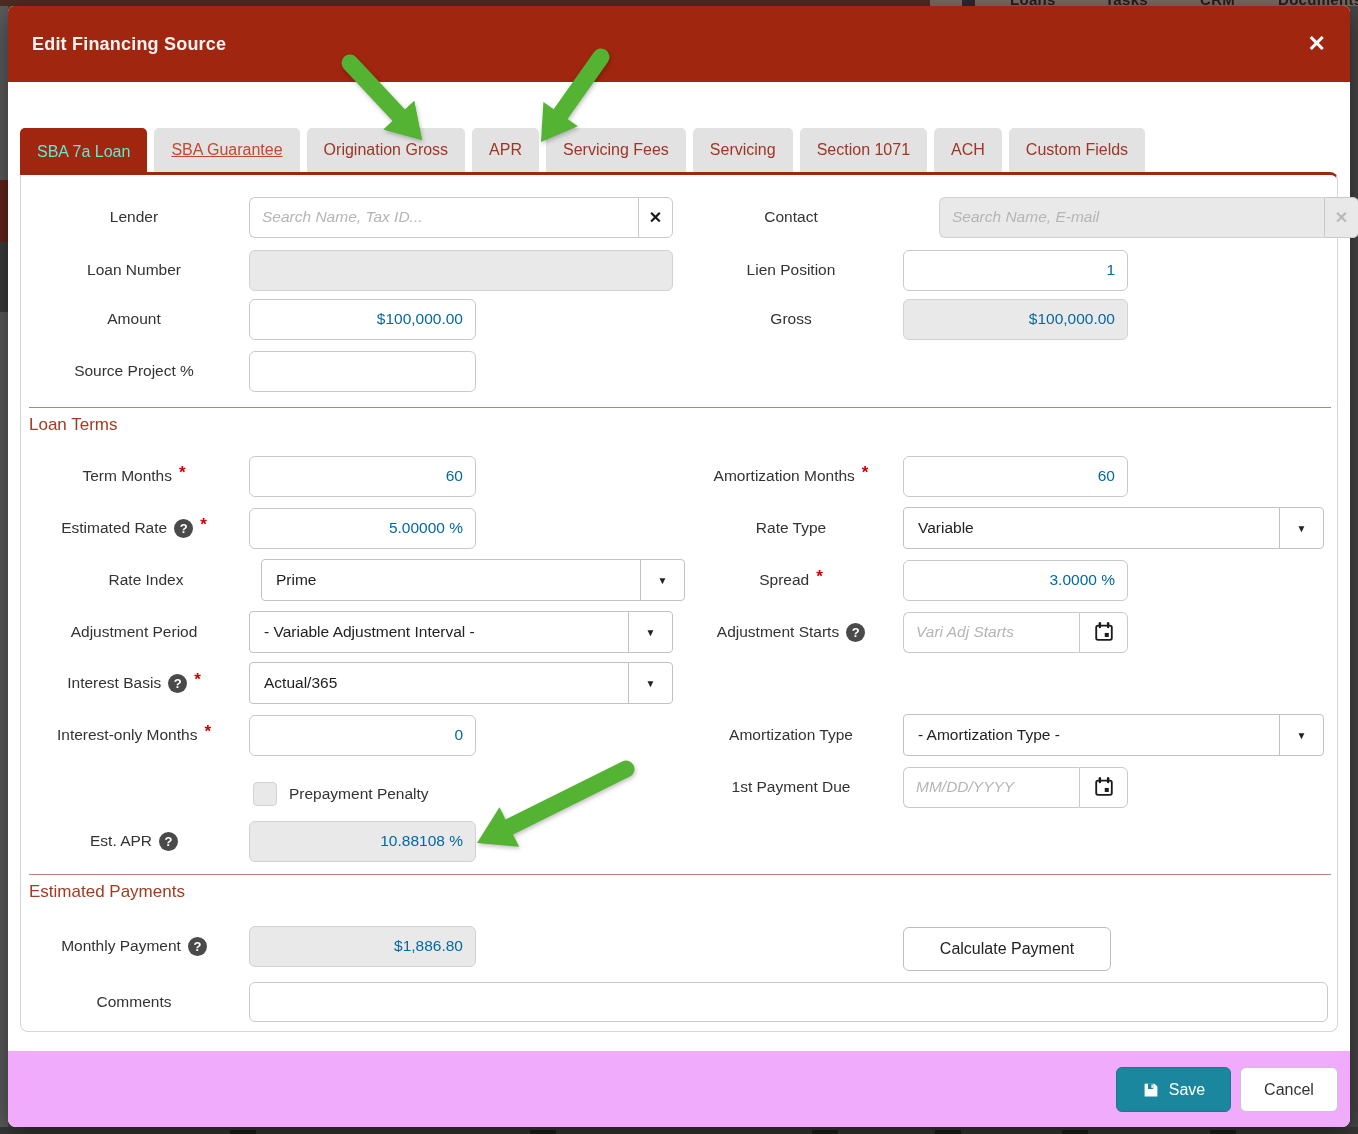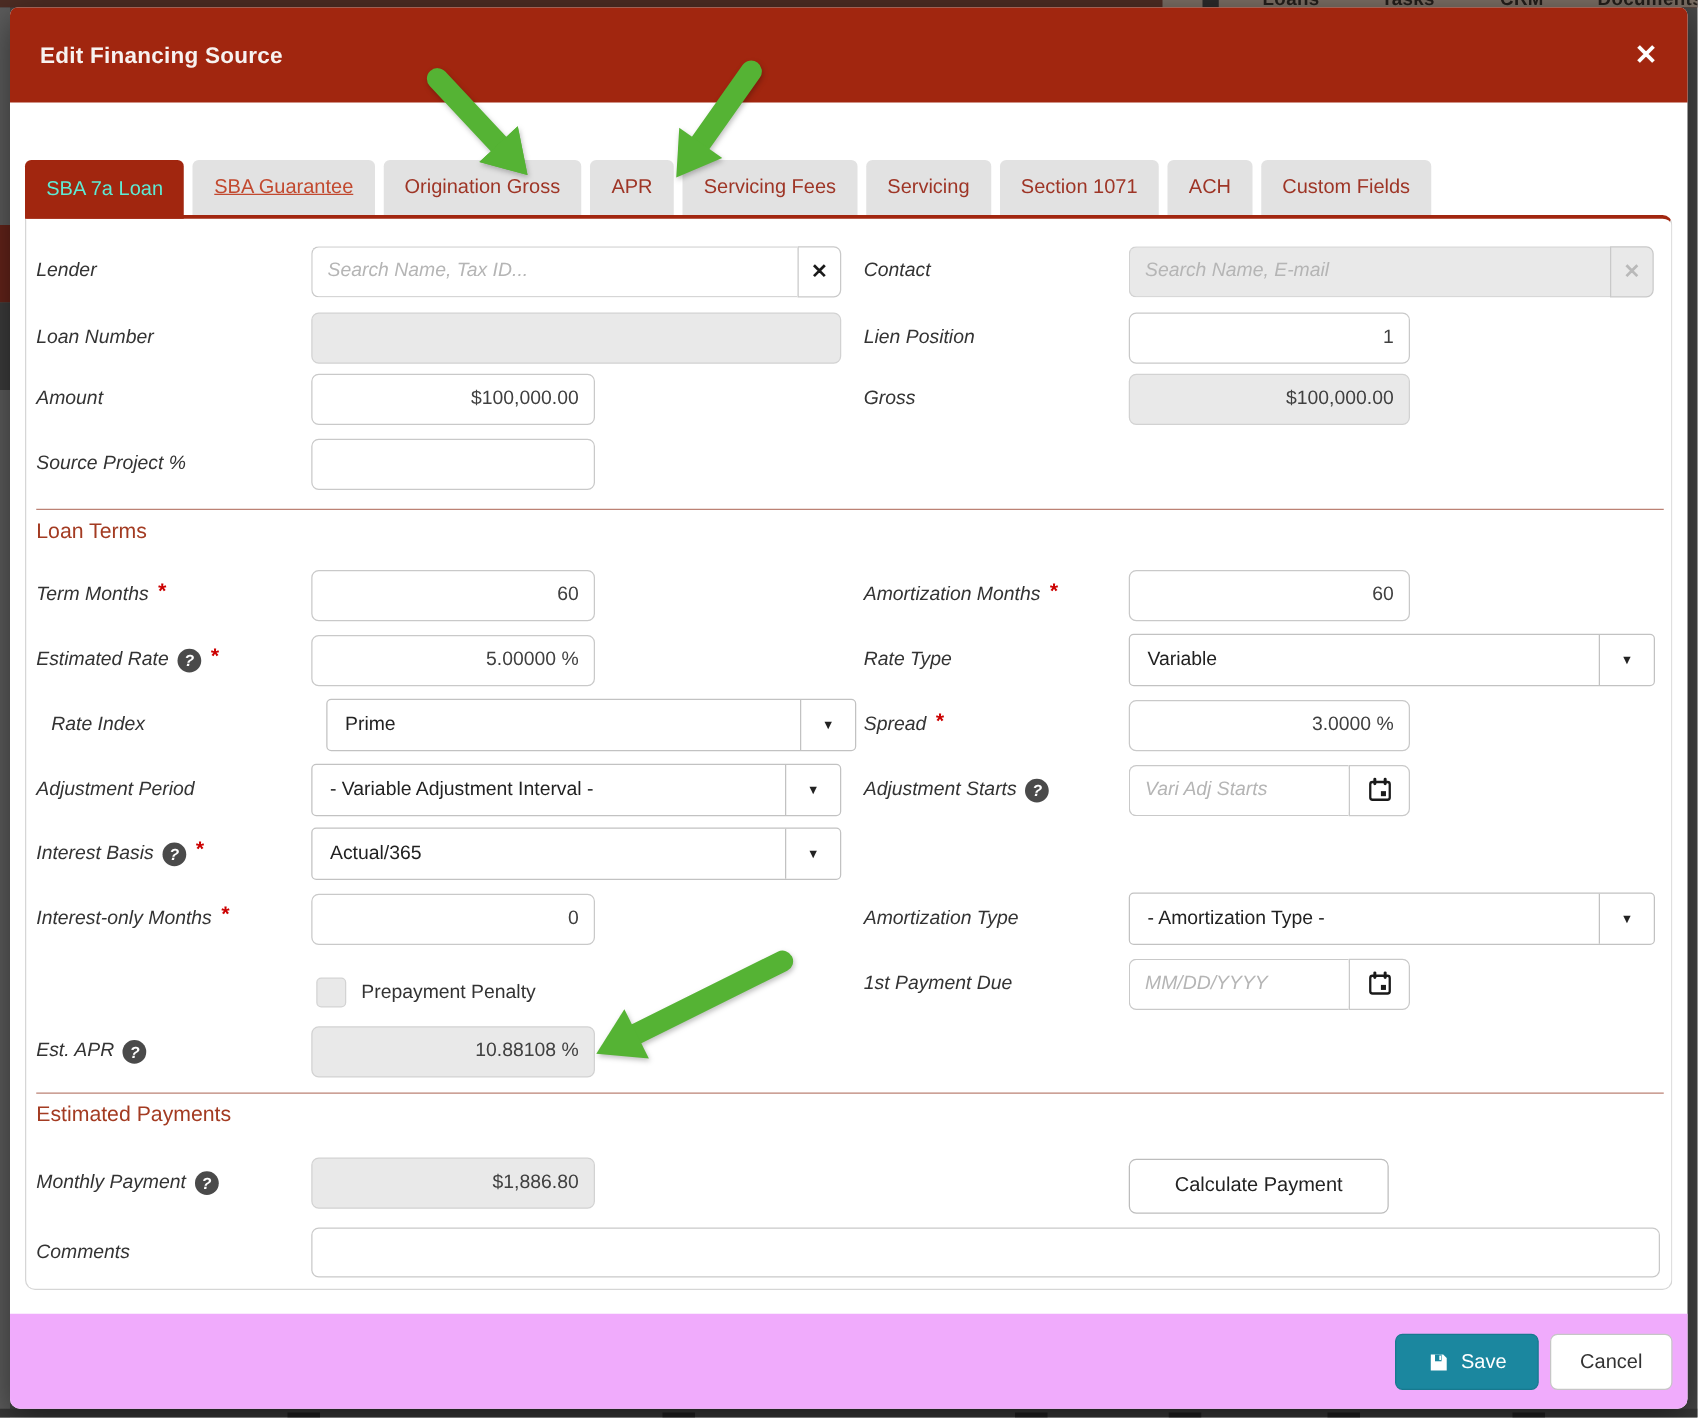--- a/index.html
+++ b/index.html
@@ -32,28 +32,28 @@
   .tab { height:44px; background:#e2e2e2; border-radius:5px 5px 0 0; padding:0 17px; display:flex; align-items:center;
          font-size:16px; color:#9e3526; cursor:pointer; white-space:nowrap; }
   .tab.active { height:47px; background:#a1260f; color:#5eead4; }
   .tab.linkish { color:#c2492f; text-decoration:underline; }
 
   
   .pane { position:absolute; left:12px; top:166px; width:1318px; height:860px; background:#fff;
           border:1px solid #d6d6d6; border-top:3px solid #a1260f; border-radius:0 8px 8px 8px; z-index:2; }
 
   .fr { position:absolute; display:flex; align-items:center; height:42px; }
-  .lbl { display:flex; justify-content:flex-start; align-items:center; gap:7px; width:210px; margin-right:10px;
-         font-size:15.5px; color:#333; text-align:right; white-space:nowrap;font-style:italic; }
+  .lbl { display:flex; justify-content:center; align-items:center; gap:7px; width:210px; margin-right:10px;
+         font-size:15.5px; color:#333; text-align:right; white-space:nowrap; }
   .lbl-r { width:200px; margin-right:12px; }
   .req { color:#cc0000; font-size:17px; font-weight:bold; line-height:0; position:relative; top:-3px; }
   .qicon { width:19px; height:19px; border-radius:50%; background:#4a4a4a; color:#fff; font-size:13px; font-weight:bold;
            display:inline-flex; align-items:center; justify-content:center; flex:0 0 auto; cursor:pointer; }
 
-  input { font-family:"Liberation Sans", sans-serif; font-size:15.5px; color:#404040; height:41px;
+  input { font-family:"Liberation Sans", sans-serif; font-size:15.5px; color:#0369a1; height:41px;
           border:1px solid #c9c9c9; border-radius:6px; padding:0 12px; background:#fff; outline:none; }
   input::placeholder { color:#b5b5b5; font-style:italic; }
   input.num { text-align:right; }
   input.dis { background:#e9e9e9; border-color:#d2d2d2; }
   .short { width:227px; } .short-r { width:225px; } .long { width:424px; }
 
   .grp { display:flex; }
   .grp input { border-radius:6px 0 0 6px; border-right:none; }
   .grp .endbtn { width:35px; height:41px; border:1px solid #c9c9c9; border-radius:0 6px 6px 0; background:#fff;
                  display:flex; align-items:center; justify-content:center; font-size:16px; font-weight:bold; color:#1a1a1a; cursor:pointer; }
@@ -138,21 +138,21 @@
           <span class="endbtn">
               <span>✕</span>
             </span>
         </span>
       </div>
       <div class="fr" style="left:670px; top:21px">
         <span class="lbl lbl-r">
             <span>Contact</span>
           </span>
         <span class="grp">
-          <input class="search dis" style="width: 385px;" placeholder="Search Name, E-mail">
+          <input class="search dis" style="width: 385px; margin-left: 36px;" placeholder="Search Name, E-mail">
           <span class="endbtn dis">
               <span>✕</span>
             </span>
         </span>
       </div>
 
       <div class="fr" style="left:8px; top:74px">
         <span class="lbl">
             <span>Loan Number</span>
           </span>

